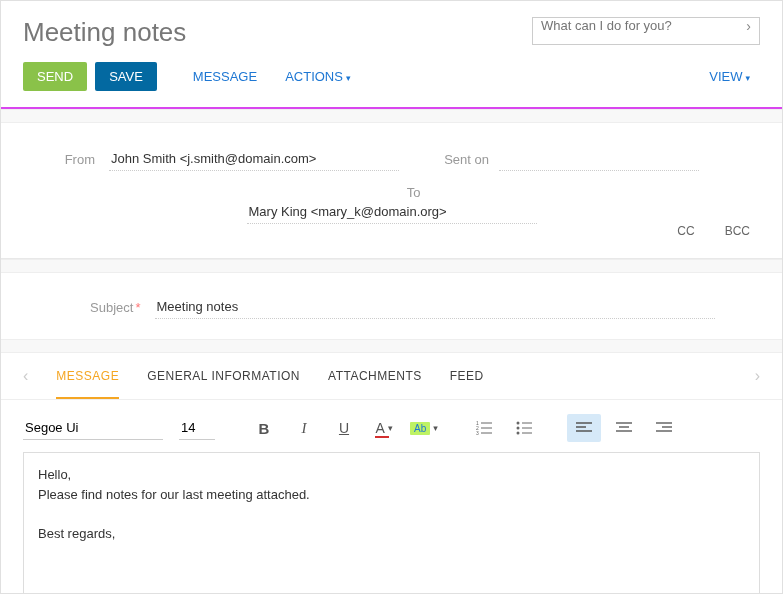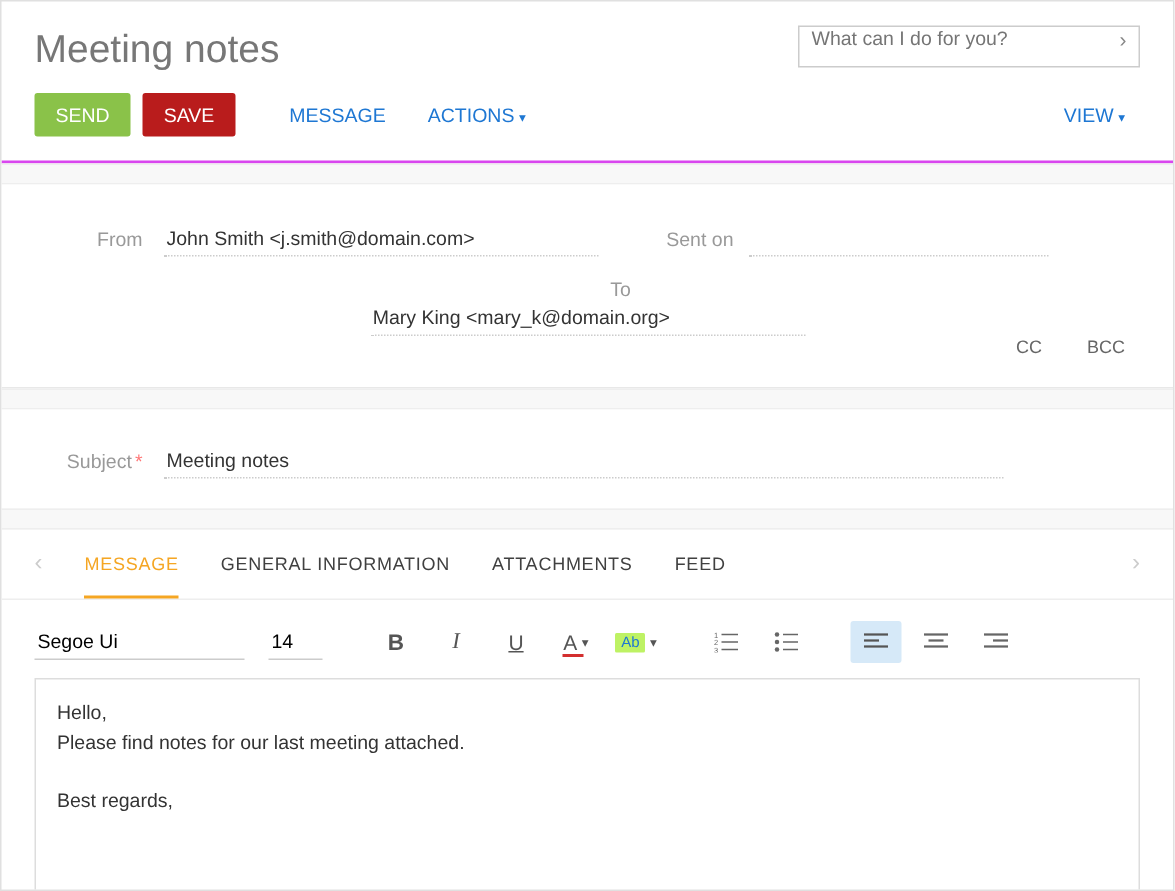--- a/index.html
+++ b/index.html
@@ -6,21 +6,21 @@
     body { font-family: -apple-system, "Segoe UI", Arial, sans-serif; font-size: 13px; color: #444; background: #fff; width: 783px; height: 594px; overflow: hidden; border: 1px solid #e0e0e0; }
     .header { display: flex; justify-content: space-between; align-items: flex-start; padding: 16px 22px 0 22px; }
     .title { font-size: 26px; font-weight: 300; color: #777; }
     .search-box { border: 1px solid #ccc; width: 228px; height: 28px; display: flex; align-items: flex-start; padding: 0 8px; color: #888; justify-content: space-between; }
     .search-box input { border: none; outline: none; font-size: 13px; color: #888; width: 190px; }
     .chev { color: #888; font-size: 14px; }
     .toolbar { display: flex; justify-content: space-between; align-items: center; padding: 14px 22px 16px 22px; border-bottom: 2px solid #d946ef; }
     .toolbar-left { display: flex; align-items: center; gap: 8px; }
     .btn { border: none; padding: 7px 14px; font-size: 13px; border-radius: 2px; cursor: pointer; }
     .btn-green { background: #8ac249; color: #fff; }
-    .btn-blue { background: #b91c1c; color: #fff; }
+    .btn-blue { background: #0369a1; color: #fff; }
     .link-btn { background: none; color: #1e77d3; padding: 7px 10px; cursor: pointer; font-size: 13px; border: none; }
     .actions-gap { margin-left: 18px; }
     .caret { font-size: 9px; margin-left: 3px; }
     .fields-block { background: #fff; padding: 24px 22px 20px 22px; border-bottom: 1px solid #e8e8e8; }
     .spacer { height: 14px; background: #f8f8f8; border-bottom: 1px solid #eee; border-top: 1px solid #eee; }
     .field-row { display: flex; align-items: center; margin-bottom: 14px; }
     .field-label { width: 86px; text-align: right; color: #999; font-size: 13px; padding-right: 14px; }
     .field-input { border: none; border-bottom: 1px dotted #ccc; font-size: 13px; color: #333; padding: 4px 2px; outline: none; }
     .from-input { width: 290px; }
     .to-input { width: 290px; }
@@ -84,21 +84,21 @@
     <div class="cc-bcc">
       <span>CC</span>
       <span>BCC</span>
     </div>
   </div>
 </div>
 
 <div class="spacer"></div>
 
 <div class="subject-block">
-  <div class="field-row" style="margin-bottom:0;">
+  <div class="field-row" style="margin-bottom:0;justify-content:center;">
     <div class="field-label"><span>Subject</span><span class="req">*</span></div>
     <input class="field-input subject-input" value="Meeting notes" style="">
   </div>
 </div>
 
 <div class="spacer"></div>
 
 <div class="tabs-row">
   <div class="tab-arrow">‹</div>
   <div class="tab active">MESSAGE</div>

